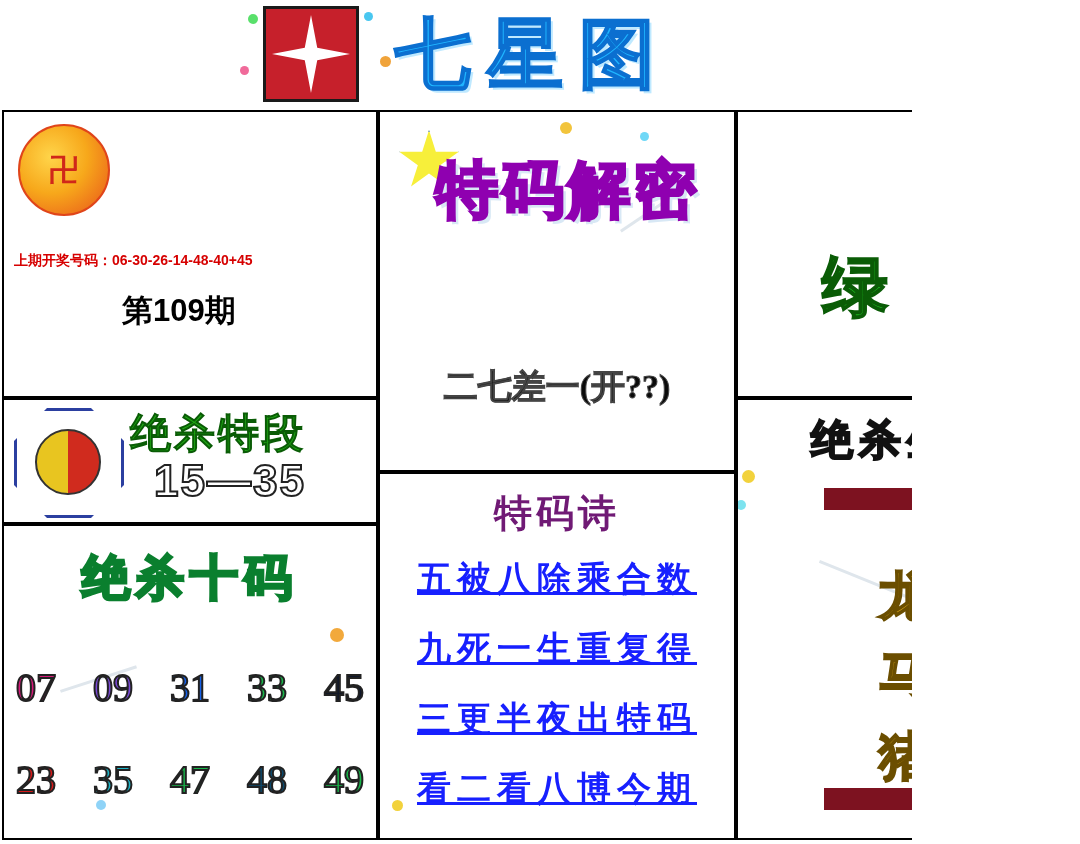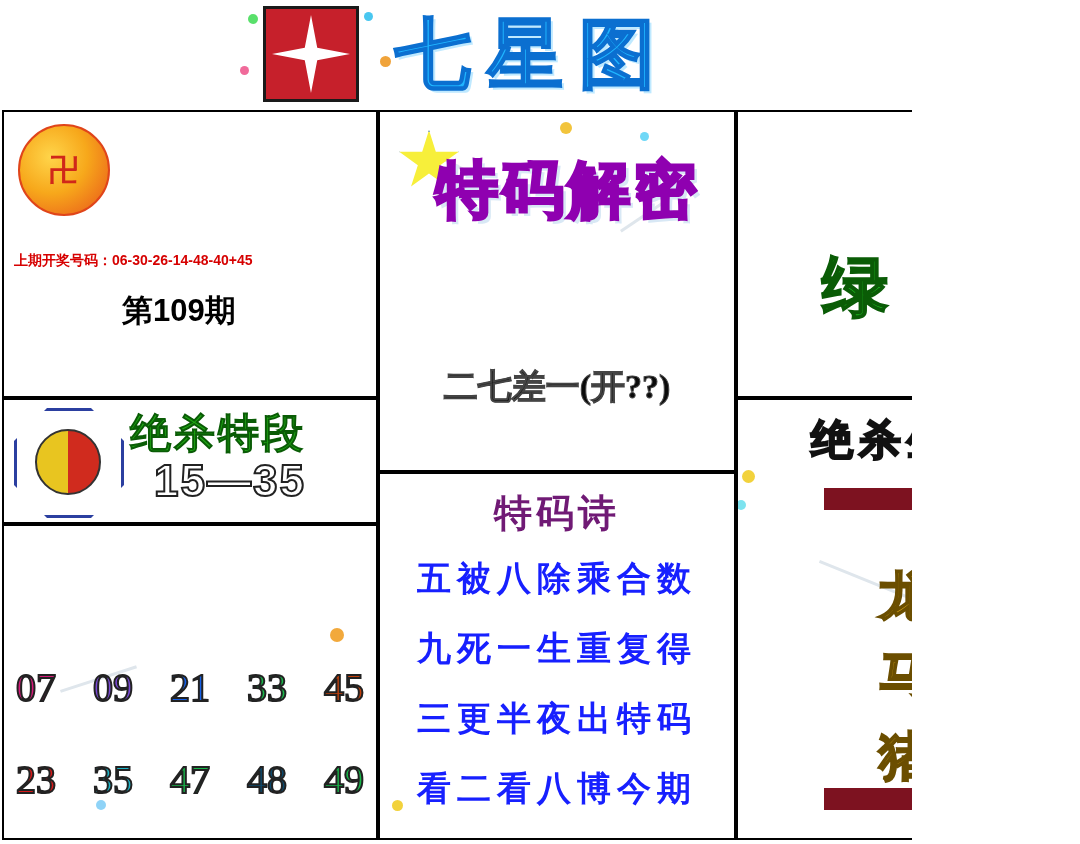--- a/index.html
+++ b/index.html
@@ -251,20 +251,21 @@
   .poem-line {
     position: absolute;
     left: 50%;
     transform: translateX(-50%);
     font-size: 34px;
     font-weight: bold;
     color: #1720ff;
     letter-spacing: 6px;
     font-family: "Liberation Serif", serif;
     white-space: nowrap;
+    text-decoration: underline;
   }
   #poem-line-0 { top: 82px; }
   #poem-line-1 { top: 152px; }
   #poem-line-2 { top: 222px; }
   #poem-line-3 { top: 292px; }
 
   
   #wave-title {
     position: absolute;
     left: 50%; top: 16px;
@@ -401,26 +402,27 @@
     <div class="cell" id="cell-duan">
       <div id="bagua">
         <div class="oct"></div>
         <div class="yin"></div>
       </div>
       <div id="duan-title">绝杀特段</div>
       <div id="duan-range">15—35</div>
     </div>
 
     <div class="cell" id="cell-ten">
+      <div id="ten-title">绝杀十码</div>
       <div class="num-row" id="num-row-1">
         <span class="num" style="color:#d61a7a;">07</span>
         <span class="num" style="color:#7a4ad6;">09</span>
-        <span class="num" style="color:#1560e8;">21</span>
+        <span class="num" style="color:#1560e8;">31</span>
         <span class="num" style="color:#18b84a;">33</span>
-        <span class="num" style="color:#c2410c;">45</span>
+        <span class="num" style="color:#0f172a;">45</span>
       </div>
       <div class="num-row" id="num-row-2">
         <span class="num" style="color:#d61a1a;">23</span>
         <span class="num" style="color:#1db5c8;">35</span>
         <span class="num" style="color:#18b84a;">47</span>
         <span class="num" style="color:#0c4a6e;">48</span>
         <span class="num" style="color:#18b84a;">49</span>
       </div>
     </div>
 

